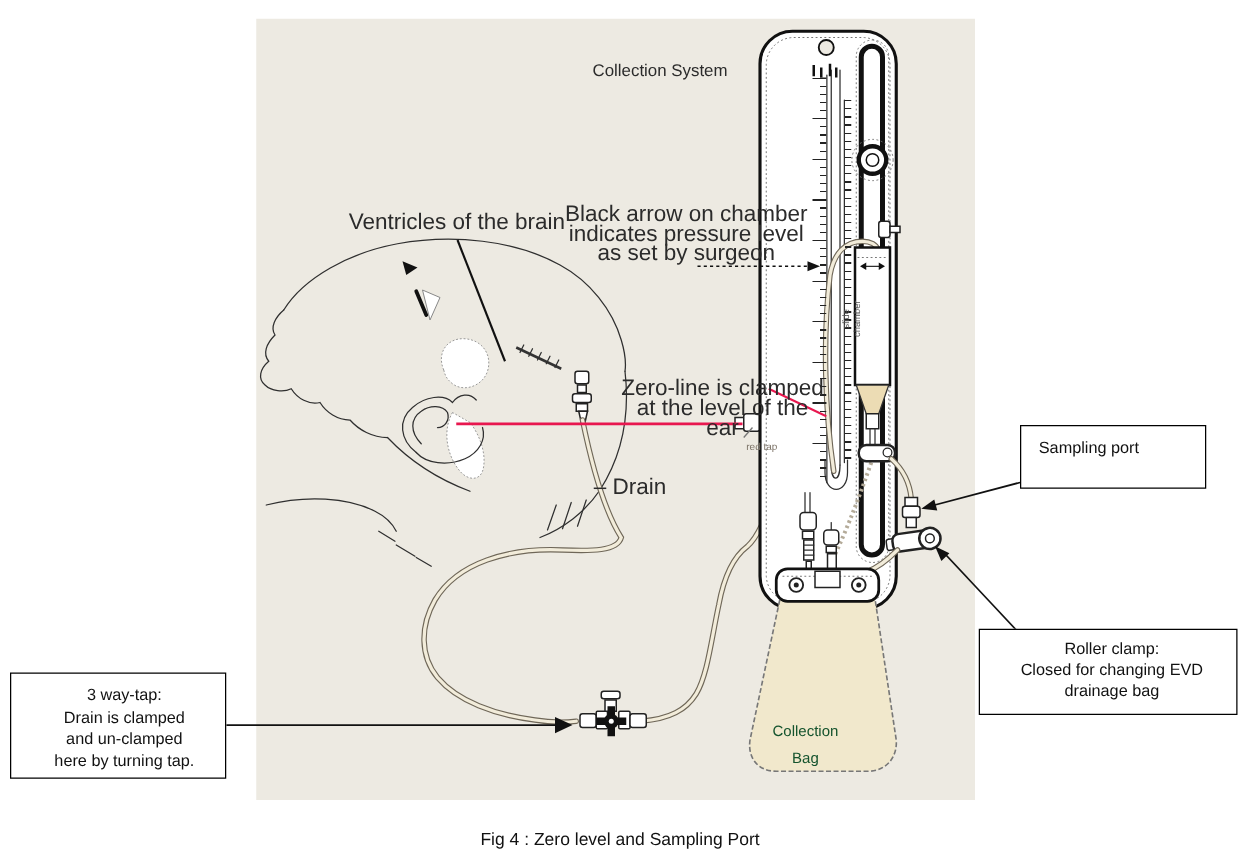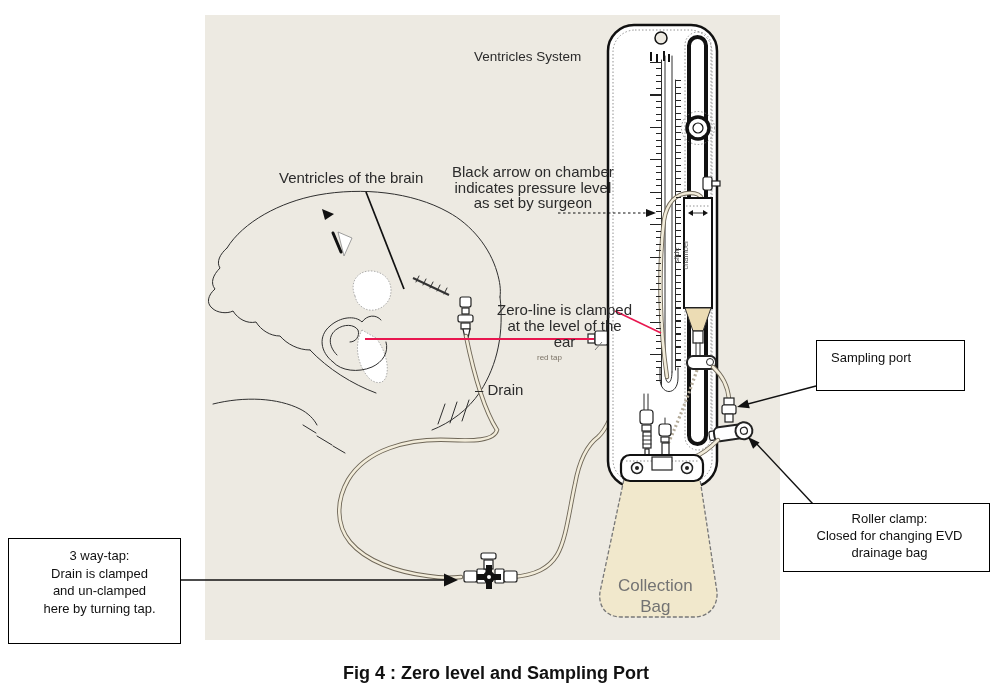--- a/index.html
+++ b/index.html
@@ -4,37 +4,37 @@
 <style>
   html,body{margin:0;padding:0;background:#fff;}
   #screen{position:relative;width:992px;height:692px;background:#fff;overflow:hidden;
           font-family:"Liberation Sans",sans-serif;color:#222;}
   .abs{position:absolute;}
   .pre{white-space:pre-line;text-align:center;}
   
   #diagram-bg{left:205px;top:15px;width:575px;height:625px;background:#edeae2;}
   svg.layer{left:0;top:0;width:992px;height:692px;}
   
-  .lbl{font-size:15px;line-height:15.5px;color:#2b2b2b;}
+  .lbl{font-size:18px;line-height:15.5px;color:#2b2b2b;}
   #collection-system-label{left:474px;top:49px;font-size:13.5px;}
   #ventricles-label{left:279px;top:170px;}
   #pressure-note{left:452px;top:164px;}
   #zero-note{left:497px;top:302px;line-height:16px;}
-  #red-tap-label{left:537px;top:353px;font-size:8px;color:#7d7468;line-height:9px;text-align:center;}
+  #red-tap-label{left:597px;top:353px;font-size:8px;color:#7d7468;line-height:9px;text-align:center;}
   #drain-label{left:475px;top:382px;}
-  #bag-label{left:618px;top:575px;font-size:17px;line-height:21px;color:#737373;}
+  #bag-label{left:618px;top:575px;font-size:12px;line-height:21px;color:#14532d;}
   #slide-chamber-label{left:667px;top:230px;width:62px;height:50px;transform:rotate(-90deg);
      transform-origin:31px 25px;font-size:7.5px;line-height:8.5px;color:#555;text-align:center;}
   
   .callout{background:#fff;border:1.5px solid #000;font-size:13px;color:#111;box-sizing:border-box;}
   #sampling-box{left:816px;top:340px;width:149px;height:51px;padding:9px 4px 0 14px;line-height:16px;}
   #roller-box{left:783px;top:503px;width:207px;height:69px;padding:6px 4px 0 10px;line-height:17px;}
-  #tap-box{left:8px;top:538px;width:173px;height:106px;padding:8px 4px 0 14px;line-height:17.5px;}
-  
-  #caption{left:0;top:663px;width:992px;text-align:center;font-size:18px;font-weight:bold;color:#111;}
+  #tap-box{left:8px;top:538px;width:173px;height:85px;padding:8px 4px 0 14px;line-height:17.5px;}
+  
+  #caption{left:0;top:663px;width:992px;text-align:center;font-size:14px;font-weight:normal;color:#111;}
   
   .tick{background-repeat:repeat-y;}
   #ticks-major-left{left:650px;top:62px;width:11px;height:325px;
      background-image:repeating-linear-gradient(to bottom,#222 0 1px,transparent 1px 32.5px);}
   #ticks-minor-left{left:656px;top:62px;width:5px;height:325px;
      background-image:repeating-linear-gradient(to bottom,#222 0 1px,transparent 1px 6.5px);}
   #ticks-minor-right{left:676px;top:80px;width:5px;height:290px;
      background-image:repeating-linear-gradient(to bottom,#222 0 1px,transparent 1px 6.5px);}
   
   .ln{stroke:#2f2f2f;fill:none;stroke-width:1;stroke-linecap:round;}
@@ -215,21 +215,21 @@
       <polygon points="748,437 759.5,442.5 753.1,448.7" fill="#111"></polygon>
       <path d="M181,580 H444" stroke="#111" stroke-width="1.4" fill="none"></path>
       <polygon points="458,580 444,573.5 444,586.5" fill="#111"></polygon>
     </g>
   </svg>
 
   <div id="ticks-major-left" class="abs tick"></div>
   <div id="ticks-minor-left" class="abs tick"></div>
   <div id="ticks-minor-right" class="abs tick"></div>
 
-  <div id="collection-system-label" class="abs lbl">Ventricles System</div>
+  <div id="collection-system-label" class="abs lbl">Collection System</div>
   <div id="ventricles-label" class="abs lbl">Ventricles of the brain</div>
   <div id="pressure-note" class="abs lbl pre">Black arrow on chamber
 indicates pressure level
 as set by surgeon</div>
   <div id="zero-note" class="abs lbl pre">Zero-line is clamped
 at the level of the
 ear</div>
   <div id="red-tap-label" class="abs">red tap</div>
   <div id="drain-label" class="abs lbl">– Drain</div>
   <div id="slide-chamber-label" class="abs pre">slide

